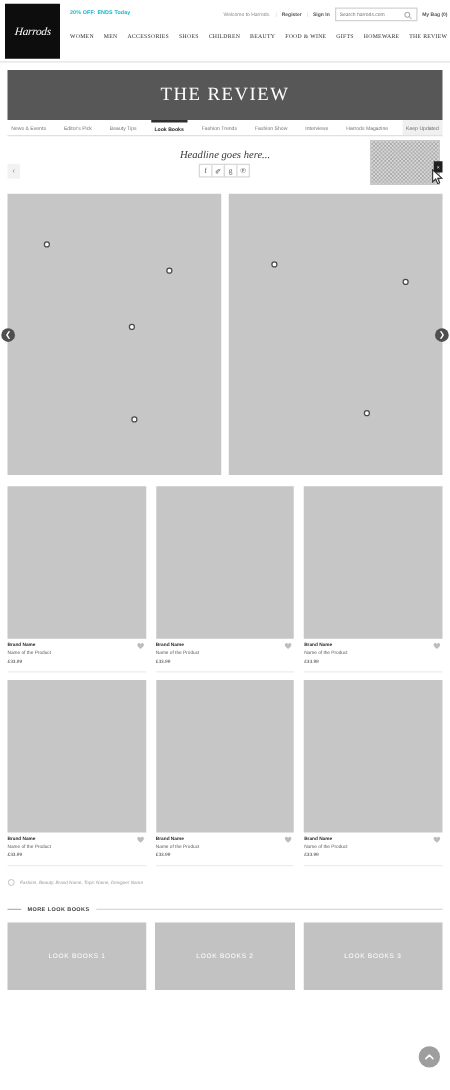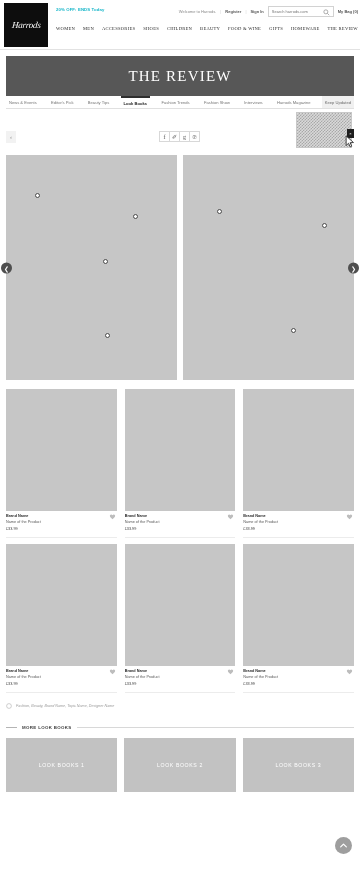--- a/index.html
+++ b/index.html
@@ -339,20 +339,21 @@
   <div class="subnav-item">Fashion Show</div>
   <div class="subnav-item">Interviews</div>
   <div class="subnav-item">Harrods Magazine</div>
   <div class="subnav-item boxed">Keep Updated</div>
 </div>
 
 <div class="headline-zone">
 
   <div class="prev-page-btn">‹</div>
 
+  <div class="headline">Headline goes here...</div>
 
   <div class="social-row">
     <div class="social-btn">f</div>
     <div class="social-btn">✐</div>
     <div class="social-btn">g</div>
     <div class="social-btn">℗</div>
   </div>
 
   <div class="thumb-preview"></div>
   <div class="thumb-close">×</div>

